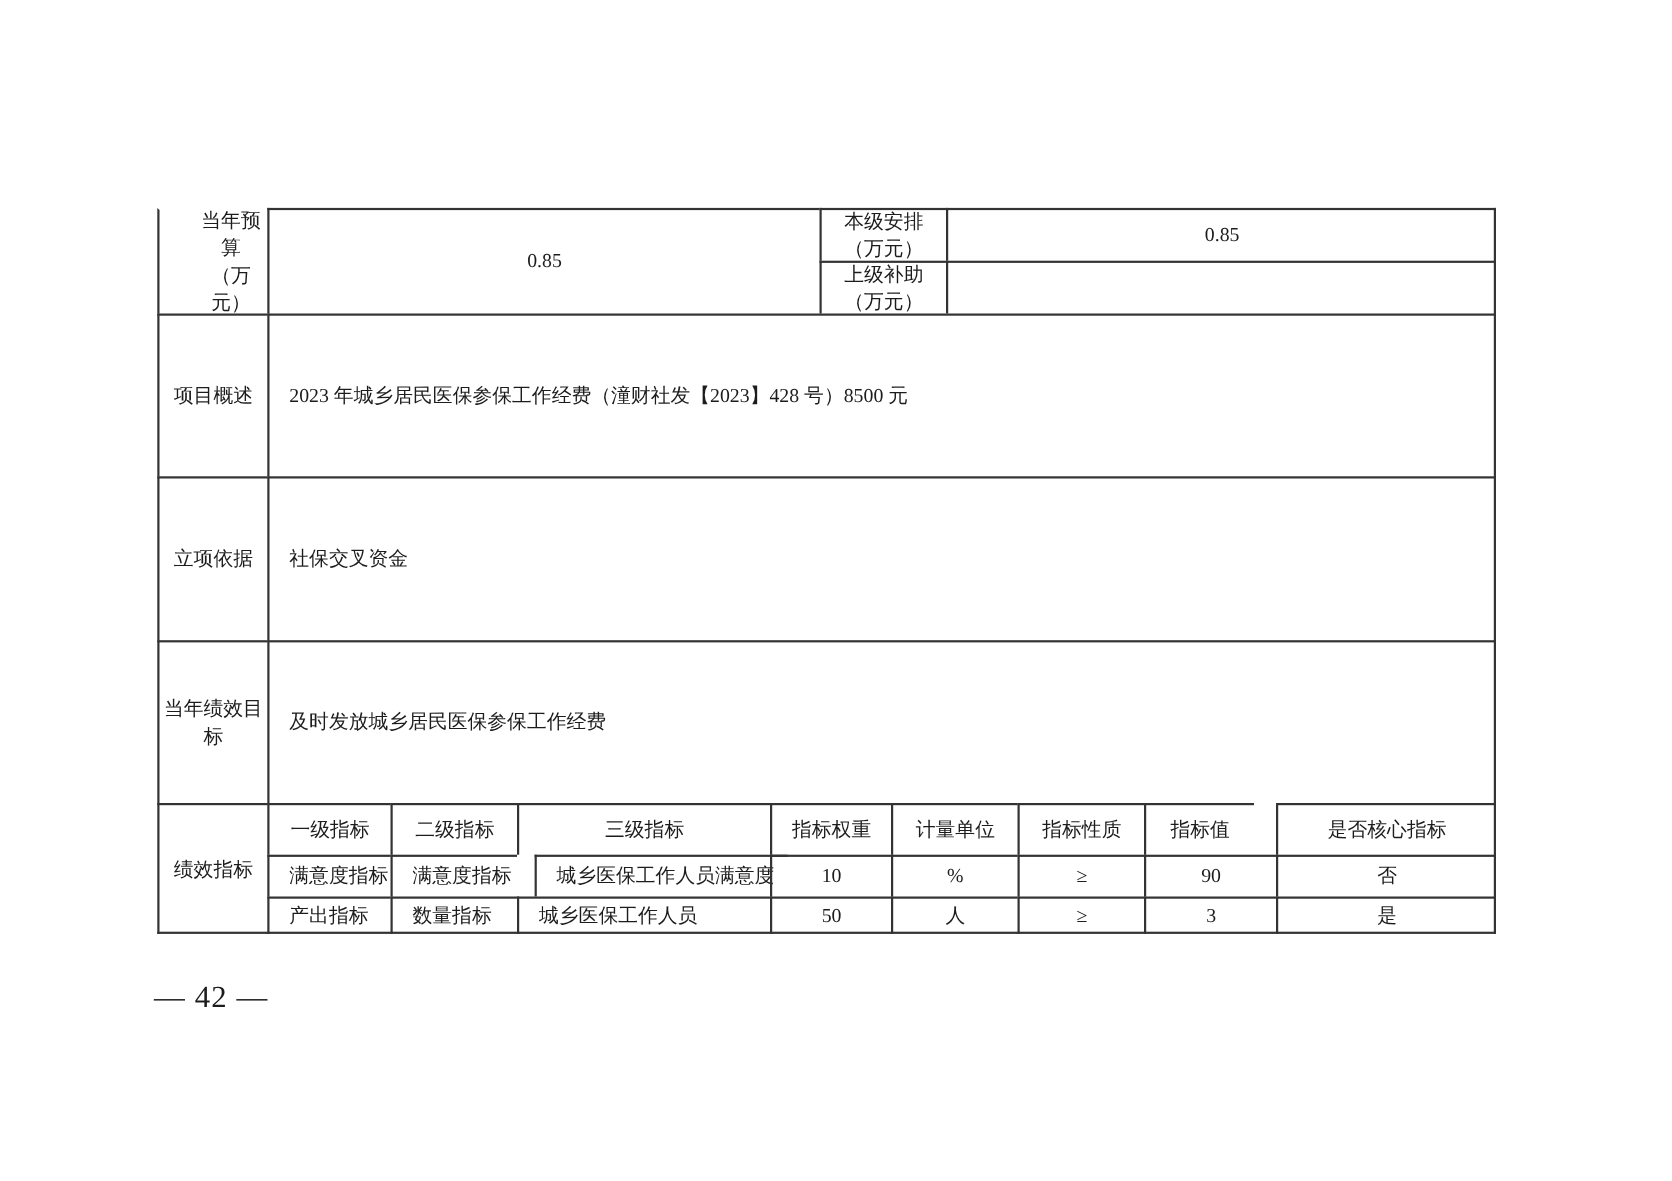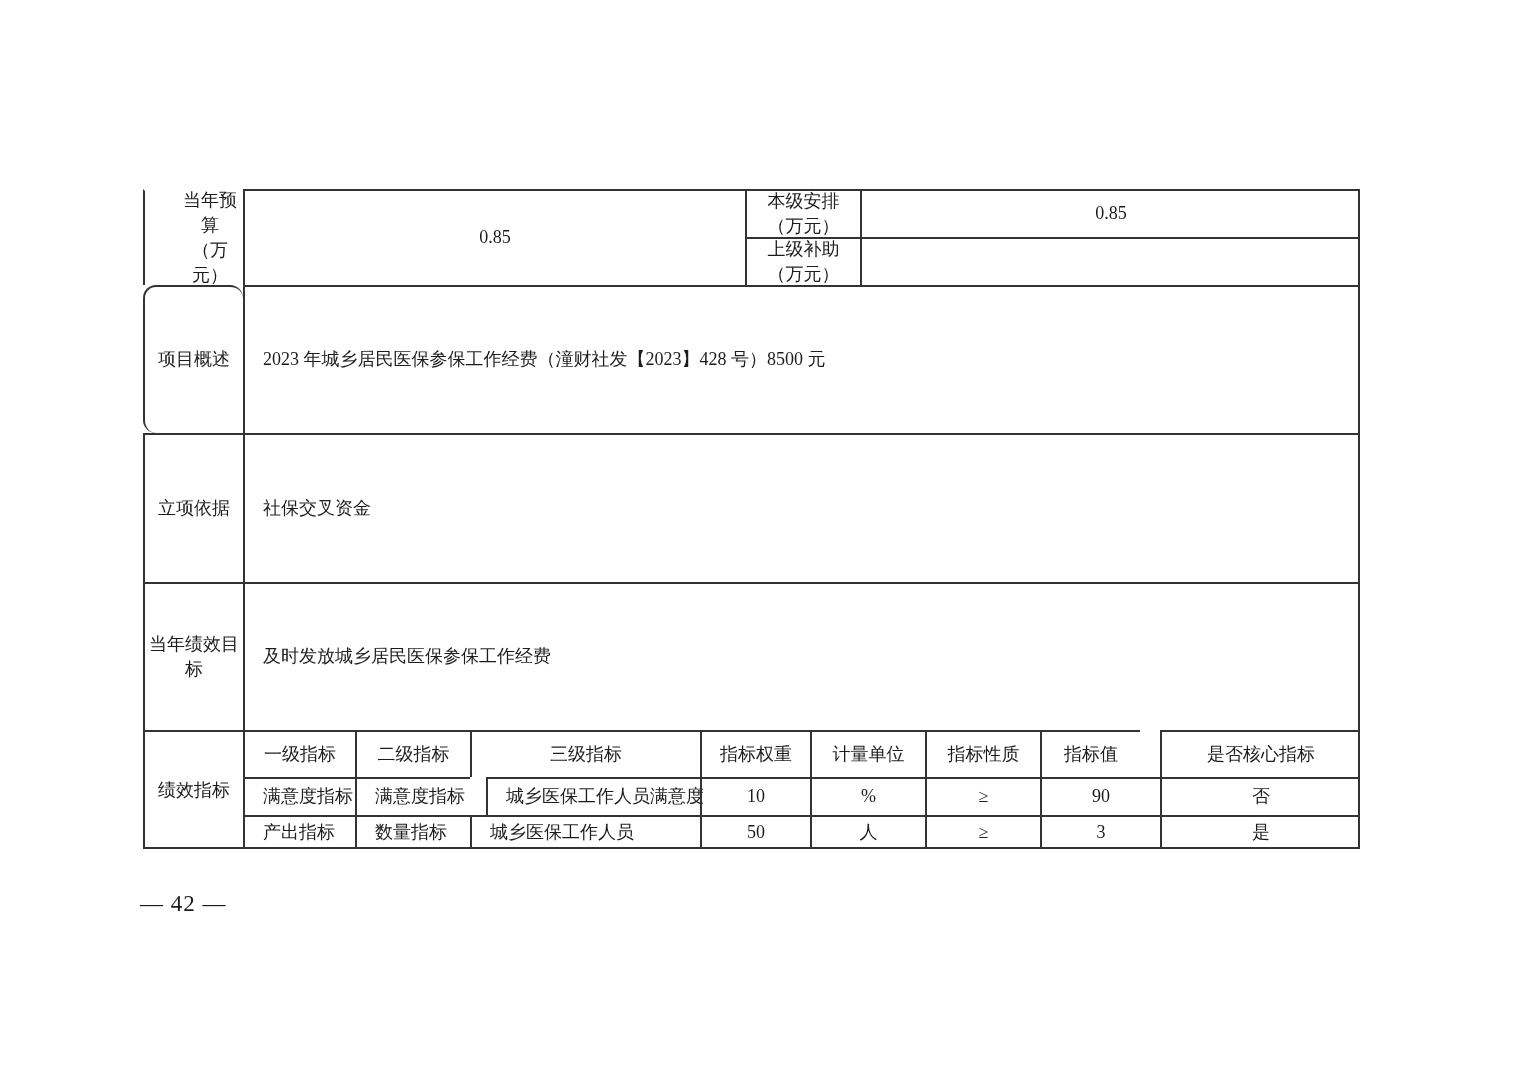--- a/index.html
+++ b/index.html
@@ -23,39 +23,39 @@
     display:flex;align-items:center;justify-content:center;
     text-align:center;white-space:pre-line;
     font-size:18px;line-height:1.4;
   }
   .cell.no-top{border-top-color:transparent;}
   .cell.left{justify-content:flex-start;text-align:left;padding-left:18px;}
   .edge-r{position:absolute;top:0;right:0;width:2px;height:660px;background:var(--line);}
   .edge-b{position:absolute;left:0;bottom:0;width:1217px;height:2px;background:var(--line);}
   .pagenum{
     position:absolute;left:140px;top:891px;
-    font-size:23px;letter-spacing:1px;color:var(--ink);
+    font-size:28px;letter-spacing:1px;color:var(--ink);
   }
 </style>
 </head>
 <body>
 
 <div class="tbl">
 
   <div class="cell no-top" style="left:0;top:0;width:100px;height:96px;padding-left:32px;">当年预算
 （万元）</div>
   <div class="cell" style="left:100px;top:0;width:502px;height:96px;">0.85</div>
   <div class="cell" style="left:602px;top:0;width:115px;height:48px;">本级安排
 （万元）</div>
   <div class="cell" style="left:717px;top:0;width:500px;height:48px;">0.85</div>
   <div class="cell" style="left:602px;top:48px;width:115px;height:48px;">上级补助
 （万元）</div>
   <div class="cell" style="left:717px;top:48px;width:500px;height:48px;"></div>
 
-  <div class="cell" style="left:0;top:96px;width:100px;height:148px;border-radius:13px;">项目概述</div>
+  <div class="cell" style="left:0;top:96px;width:100px;height:148px;">项目概述</div>
   <div class="cell left" style="left:100px;top:96px;width:1117px;height:148px;">2023 年城乡居民医保参保工作经费（潼财社发【2023】428 号）8500 元</div>
 
   <div class="cell left" style="left:100px;top:244px;width:1117px;height:149px;">社保交叉资金</div>
   <div class="cell" style="left:0;top:244px;width:100px;height:149px;">立项依据</div>
 
   <div class="cell" style="left:0;top:393px;width:100px;height:148px;">当年绩效目
 标</div>
   <div class="cell" style="left:0;top:541px;width:100px;height:119px;">绩效指标</div>
 
   <div class="cell left" style="left:100px;top:393px;width:1117px;height:148px;">及时发放城乡居民医保参保工作经费</div>

